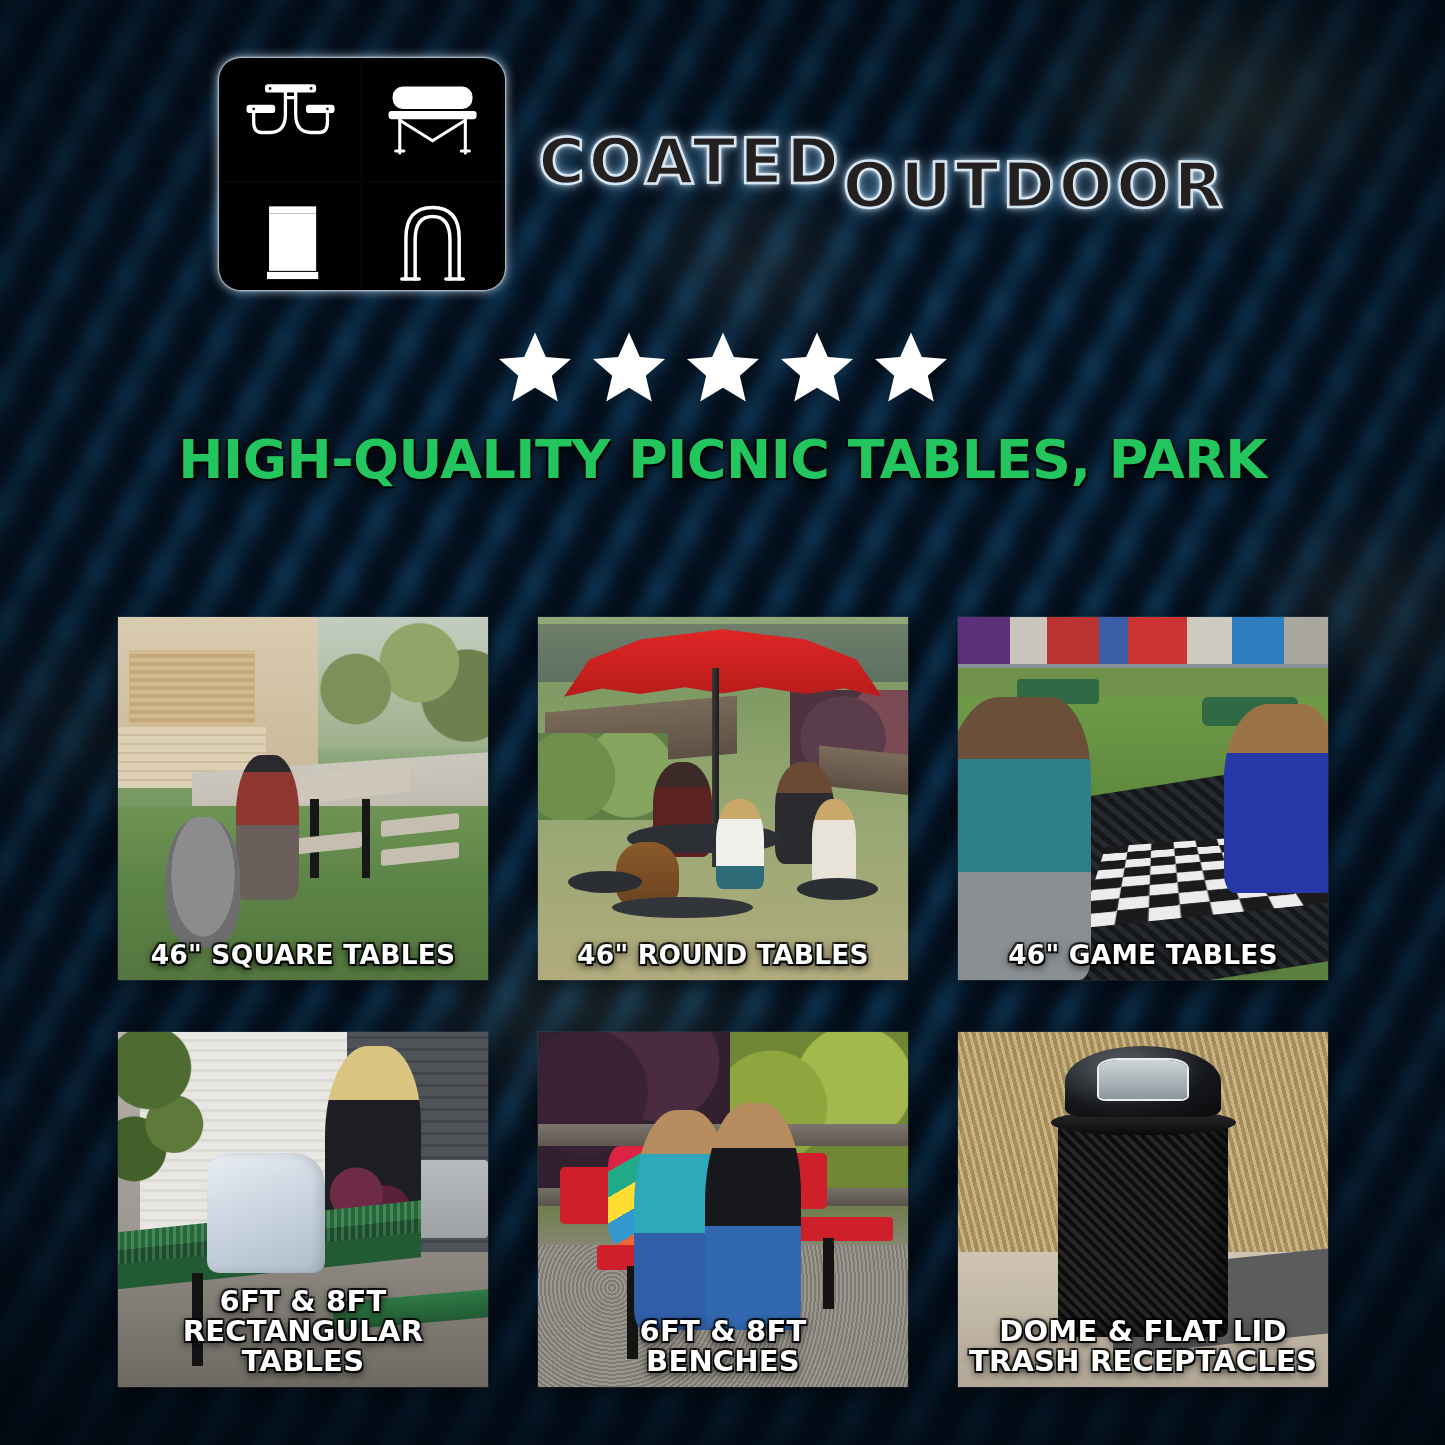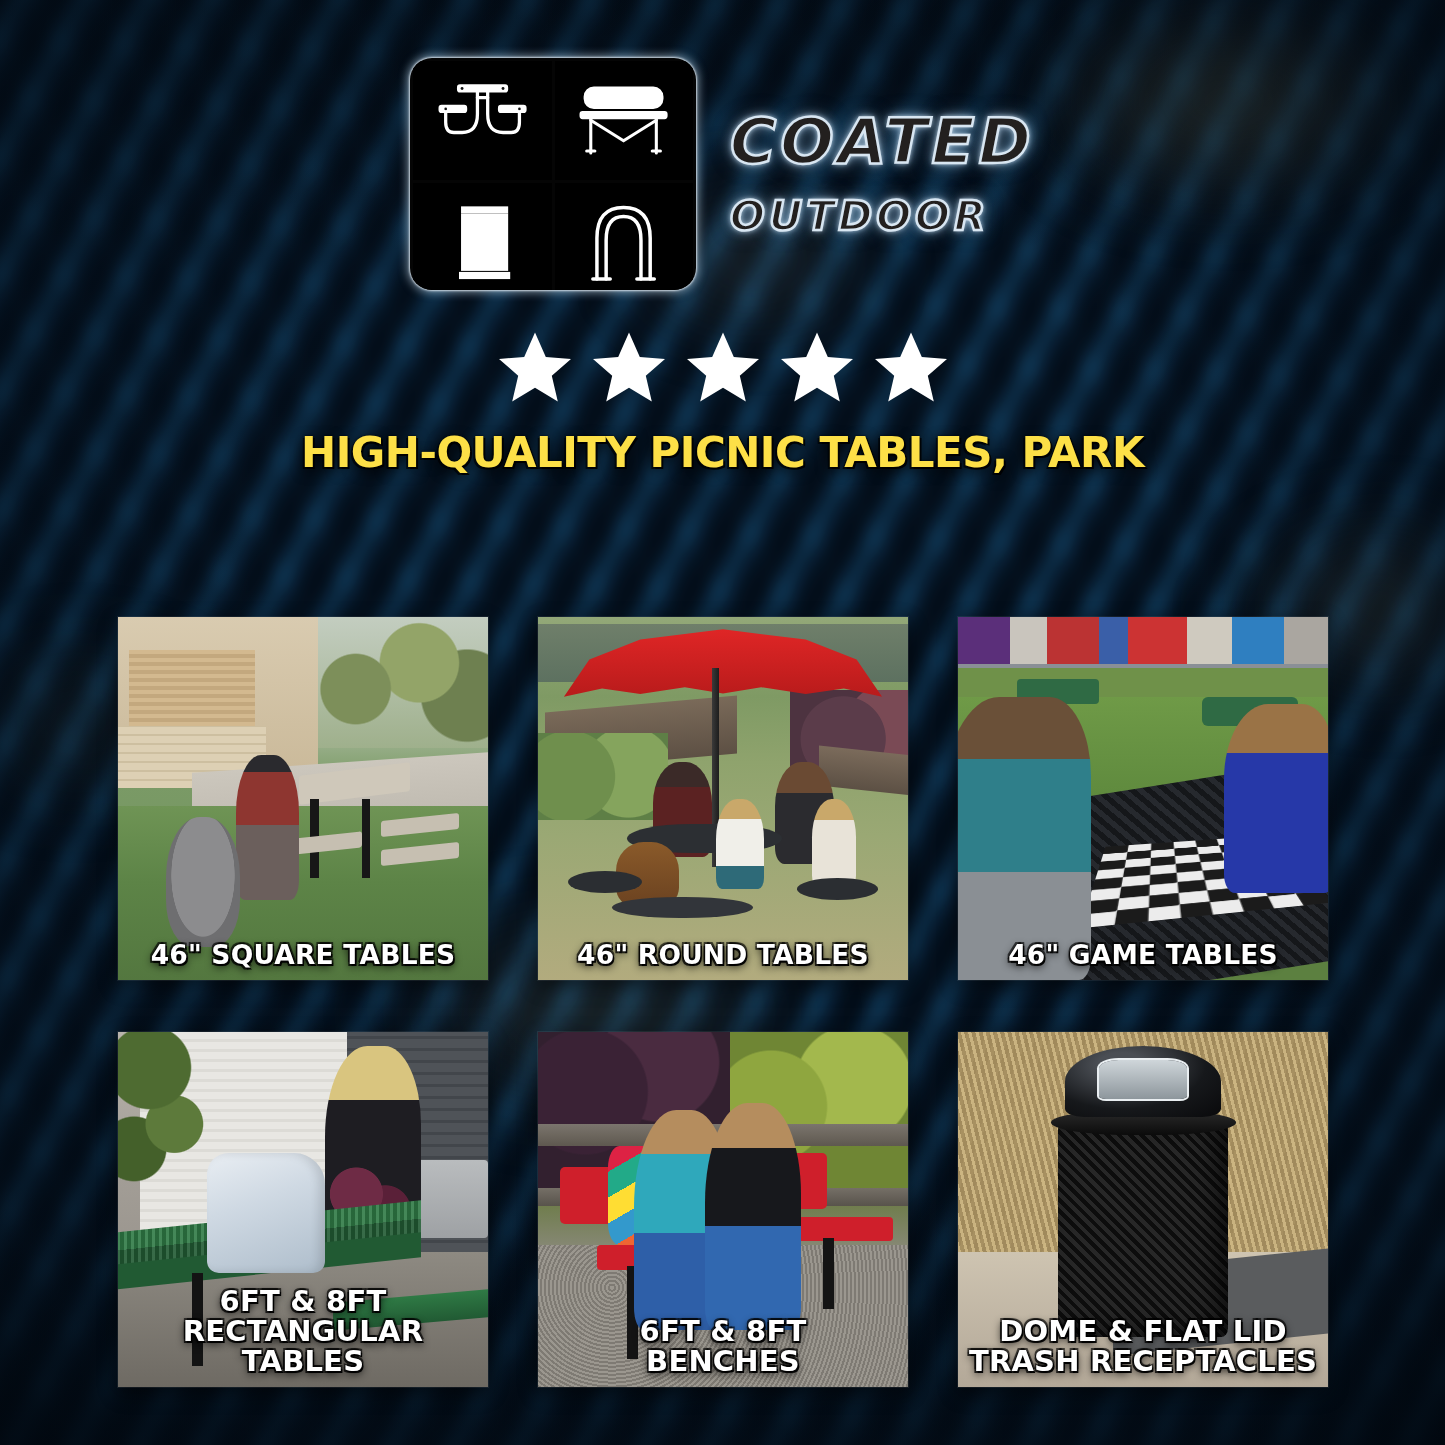--- a/index.html
+++ b/index.html
@@ -71,55 +71,54 @@
     grid-template-columns:1fr 1fr;
     grid-template-rows:1fr 1fr;
     gap:3px;
     padding:3px;
     overflow:hidden;
   }
   .logo-cell { background:#000; display:flex; align-items:center; justify-content:center; position:relative; }
   .logo-cell svg { width:86%; height:86%; }
 
   .logo-words {
-    display:flex; flex-direction:column;
+    display:flex; flex-direction:row;
     line-height:.96;
-    font-style:italic;
   }
   .logo-word {
     font-family:"DejaVu Sans", sans-serif;
     font-weight:700;
     font-size:63px;
     letter-spacing:4px;
     color:#23201f;
     -webkit-text-stroke:2.5px #d8e6f2;
     text-shadow:
       0 0 5px rgba(215,234,250,.95),
       0 0 11px rgba(170,205,235,.75),
       0 0 20px rgba(120,170,210,.5);
     white-space:nowrap;
   }
-  .logo-word.w2 { font-size:41px;margin-top:24px; }
+  .logo-word.w2 { font-size:63px;margin-top:24px; }
   .logo-word.w3 { font-size:63px; }
 
   
   .stars {
     position:absolute; left:0; right:0; top:332px;
     display:flex; justify-content:center; gap:22px;
   }
   .star { width:72px; height:70px; display:block; }
 
   
   .headline {
     position:absolute; left:60px; right:60px; top:432px;
     text-align:center;
-    color:#fde047;
+    color:#22c55e;
     font-family:"DejaVu Sans", sans-serif;
     font-weight:700;
-    font-size:42px;
+    font-size:54px;
     line-height:1.02;
     letter-spacing:-.5px;
     text-shadow:
       0 0 2px rgba(0,0,0,.95),
       2px 2px 0 rgba(0,0,0,.85),
       -2px 2px 0 rgba(0,0,0,.6),
       0 4px 13px rgba(0,0,0,.8);
   }
   .headline .ln { display:block; white-space:nowrap; }
 

